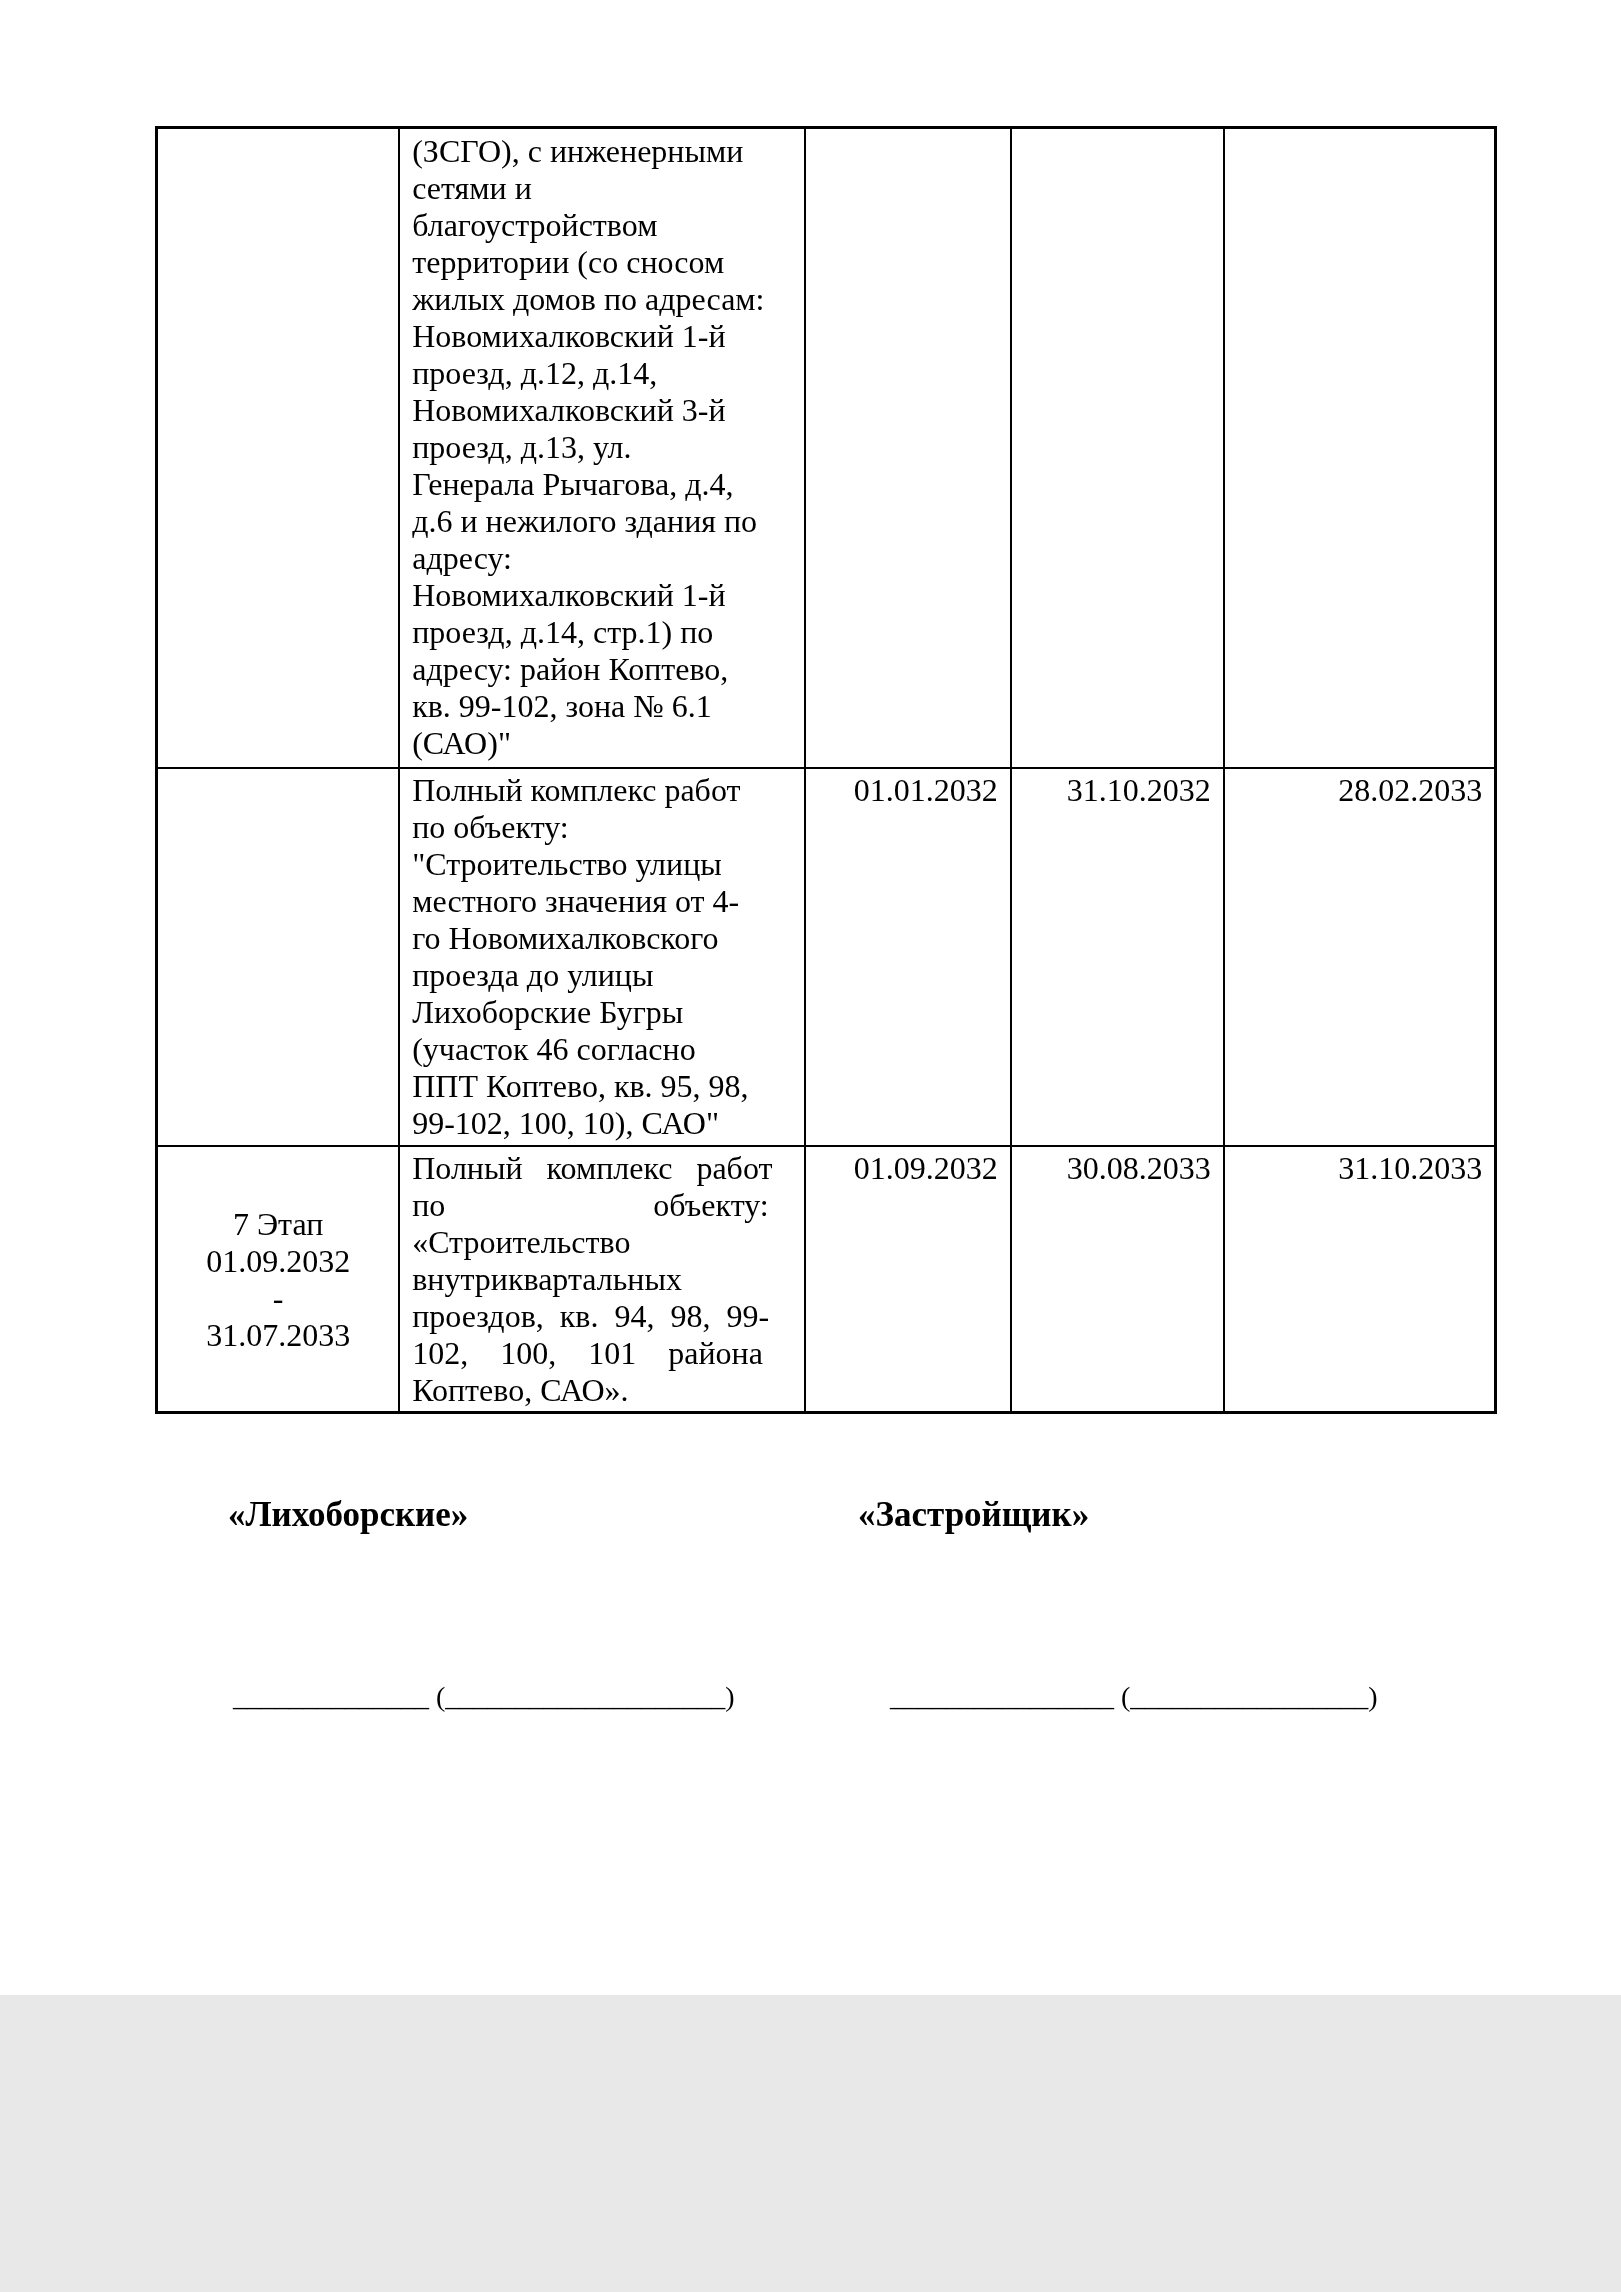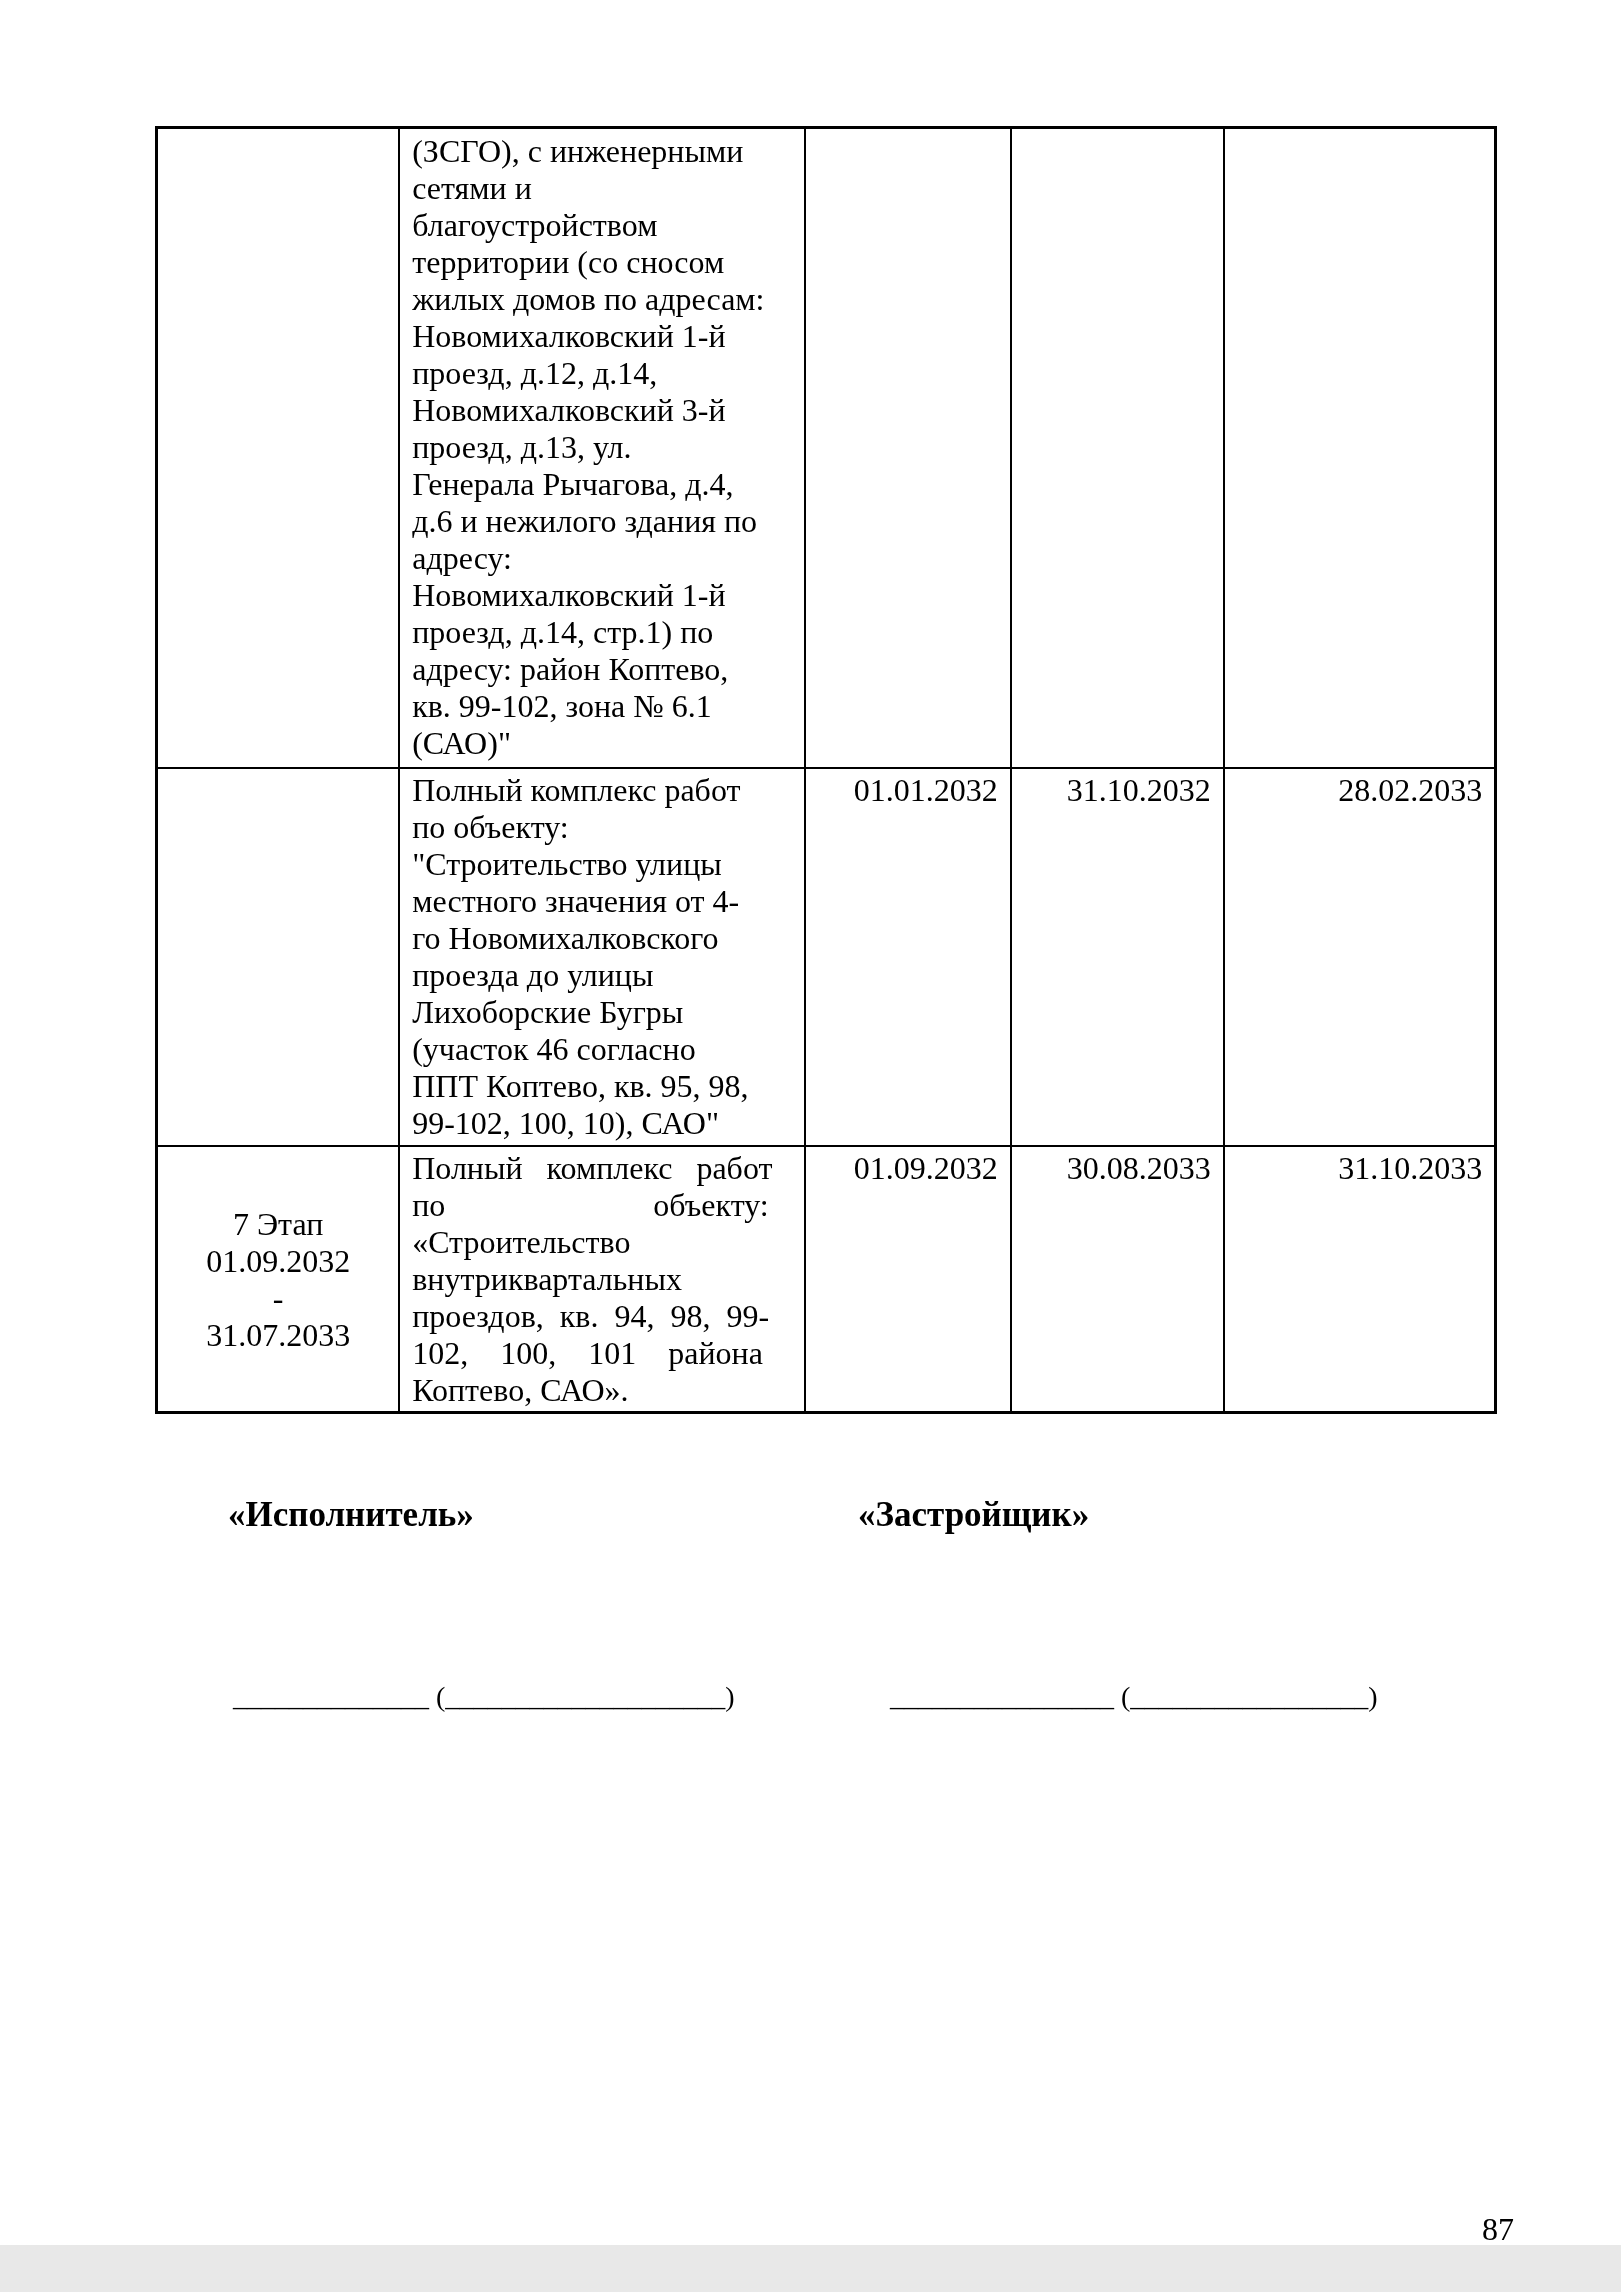--- a/index.html
+++ b/index.html
@@ -1,18 +1,18 @@
 <!DOCTYPE html>
 <html><head>
 <meta charset="utf-8">
 <style>
   html,body { margin:0; padding:0; background:#e8e8e8; }
   .page {
     position:relative;
-    width:1621px; height:2245px;
+    width:1621px; height:1995px;
     margin:0 auto;
     background:#ffffff;
     font-family:"Liberation Serif","DejaVu Serif",serif;
     color:#000;
     overflow:hidden;
   }
   table.schedule {
     position:absolute;
     left:155px; top:126px;
     width:1339px;
@@ -135,21 +135,21 @@
 102,    100,    101    района
 Коптево, САО».</td>
         <td class="date">01.09.2032</td>
         <td class="date">30.08.2033</td>
         <td class="date">31.10.2033</td>
       </tr>
     </tbody>
   </table>
 
   <div>
-    <div class="sig-label" style="left:228px; top:1494px;">«Исполнитель»</div>
+    <div class="sig-label" style="left:228px; top:1494px;">«Лихоборские»</div>
     <div class="sig-label" style="left:858px; top:1494px;">«Застройщик»</div>
     <div class="sig-line" style="left:233px; top:1678px;">______________ (____________________)</div>
     <div class="sig-line" style="left:890px; top:1678px;">________________ (_________________)</div>
   </div>
 
   <div class="page-number" style="left:1482px; top:2211px;">87</div>
 
 </div>
 
 

